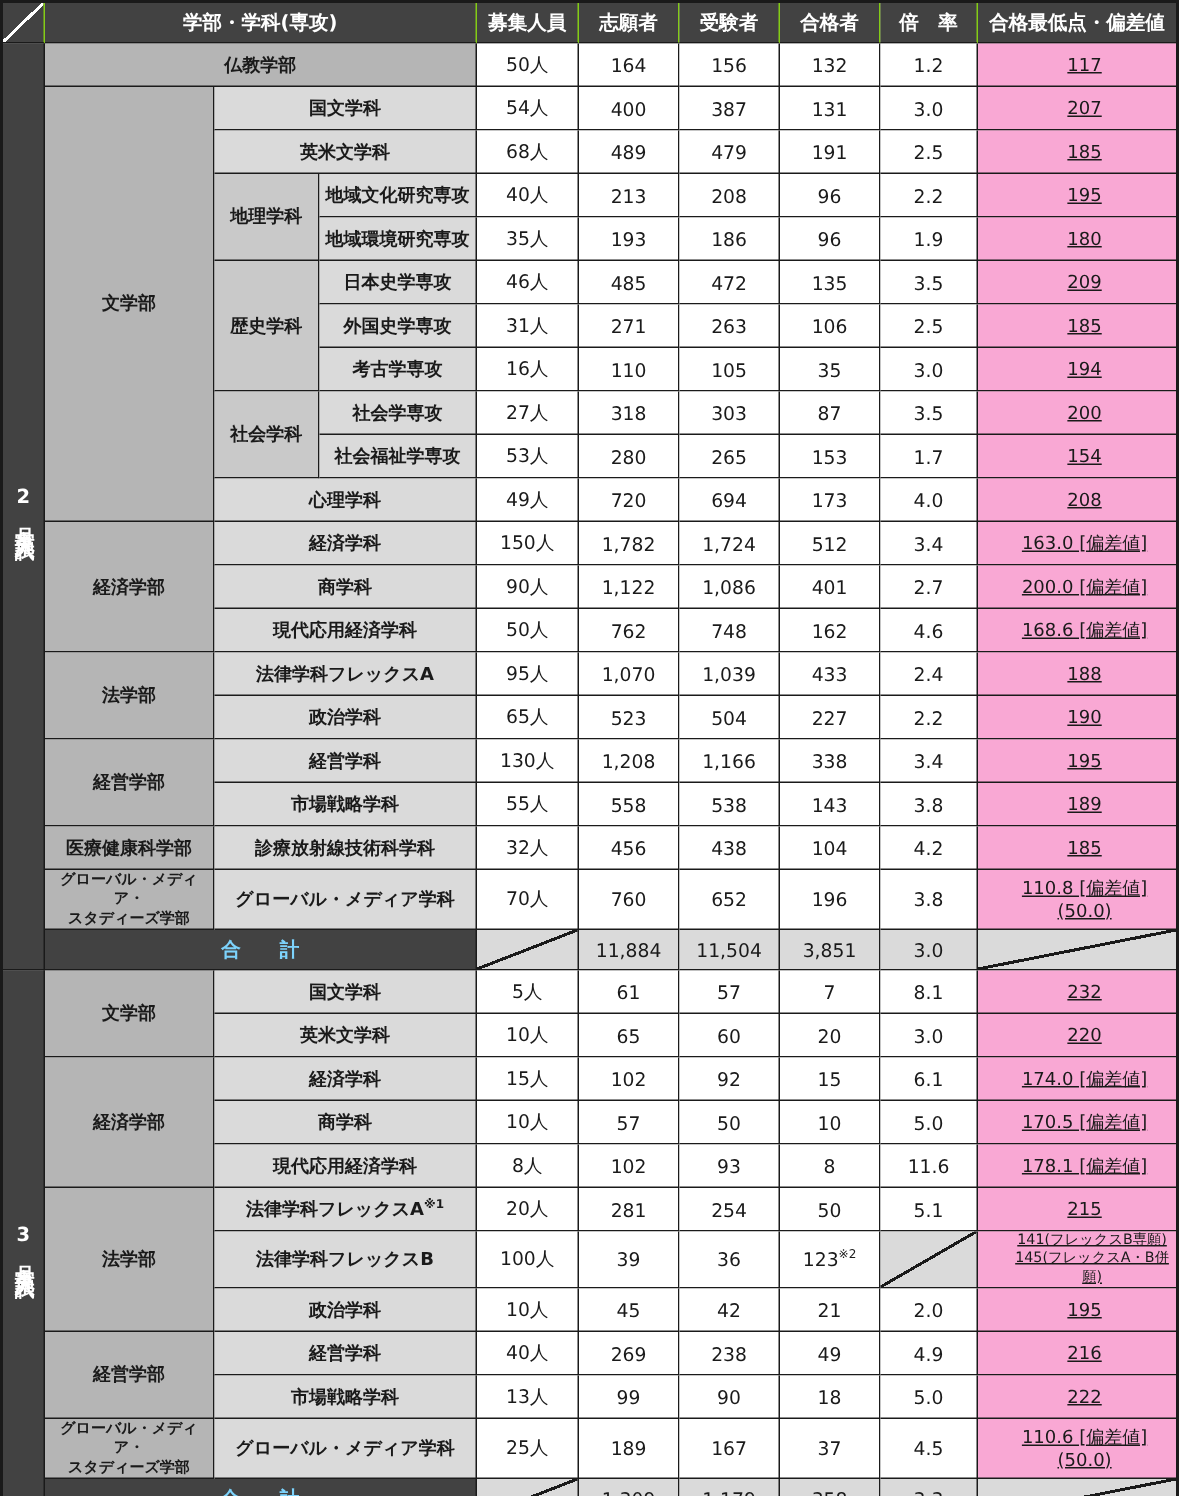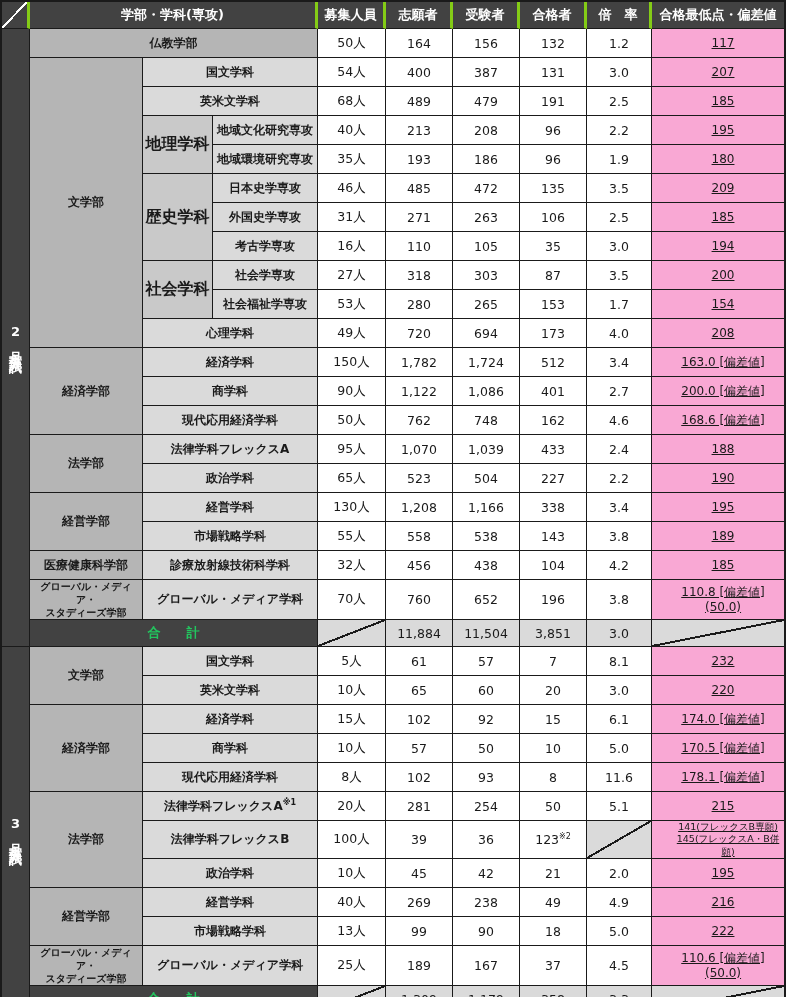--- a/index.html
+++ b/index.html
@@ -3,34 +3,34 @@
 <meta charset="utf-8">
 <style>
   html,body {margin:0; padding:0; background:#fff;}
   body {width:786px; font-family:"DejaVu Sans", sans-serif; color:#1a1a1a;}
   table {border-collapse:separate; border-spacing:0; border:2px solid #1a1a1a; width:786px; table-layout:fixed;}
   td, th {box-sizing:border-box; border-right:1px solid #1a1a1a; border-bottom:1px solid #1a1a1a;
           padding:0 2px; text-align:center; vertical-align:middle; overflow:hidden;}
   tr {height:29px;}
   tr.total-row {height:27px;}
   thead tr {height:27px;}
-  th {background:#424242; color:#fff; font-size:13px; font-weight:bold; border-right:3px solid #84cc16;}
+  th {background:#424242; color:#fff; font-size:13px; font-weight:bold; border-right:1px solid #84cc16;}
   th.last, td.last {border-right:none;}
   .corner {background-color:#424242;
     background-image:linear-gradient(to bottom right, rgba(0,0,0,0) calc(50% - 1px), #fff calc(50% - 1px), #fff calc(50% + 1px), rgba(0,0,0,0) calc(50% + 1px));}
   .sec {background:#424242; color:#fff; font-weight:bold; padding:0;}
   .sec div {writing-mode:vertical-rl; text-orientation:upright; margin:0 auto; font-size:13px; letter-spacing:2px; line-height:1;}
   .fac {background:#b5b5b5; font-weight:bold; font-size:12px;}
   .fac.small {font-size:10px; line-height:1.3; white-space:pre-line;}
-  .dep {background:#c9c9c9; font-weight:bold; font-size:16px;}
+  .dep {background:#c9c9c9; font-weight:bold; font-size:12px;}
   .maj {background:#dadada; font-weight:bold; font-size:12px;}
   .val {font-size:12.5px; background:#fff;}
   .min {text-align:center; padding-left:12px; font-size:12px; white-space:pre-line; line-height:1.25; background:#f9a8d4;text-decoration:underline;}
   .min.small {font-size:9.5px; padding-left:22px; line-height:1.3;}
-  .tot-label {background:#424242; color:#22c55e; font-weight:bold; font-size:13px;}
+  .tot-label {background:#424242; color:#7dd3fc; font-weight:bold; font-size:13px;}
   tr.total-row .val, tr.total-row .min {background:#dadada;}
   .diag {background-color:#dadada;
     background-image:linear-gradient(to bottom right, rgba(0,0,0,0) calc(50% - 1px), #1a1a1a calc(50% - 1px), #1a1a1a calc(50% + 1px), rgba(0,0,0,0) calc(50% + 1px));}
   sup {font-size:8px; vertical-align:super; line-height:0;}
 </style>
 </head>
 <body>
 
 <table>
   <colgroup>

